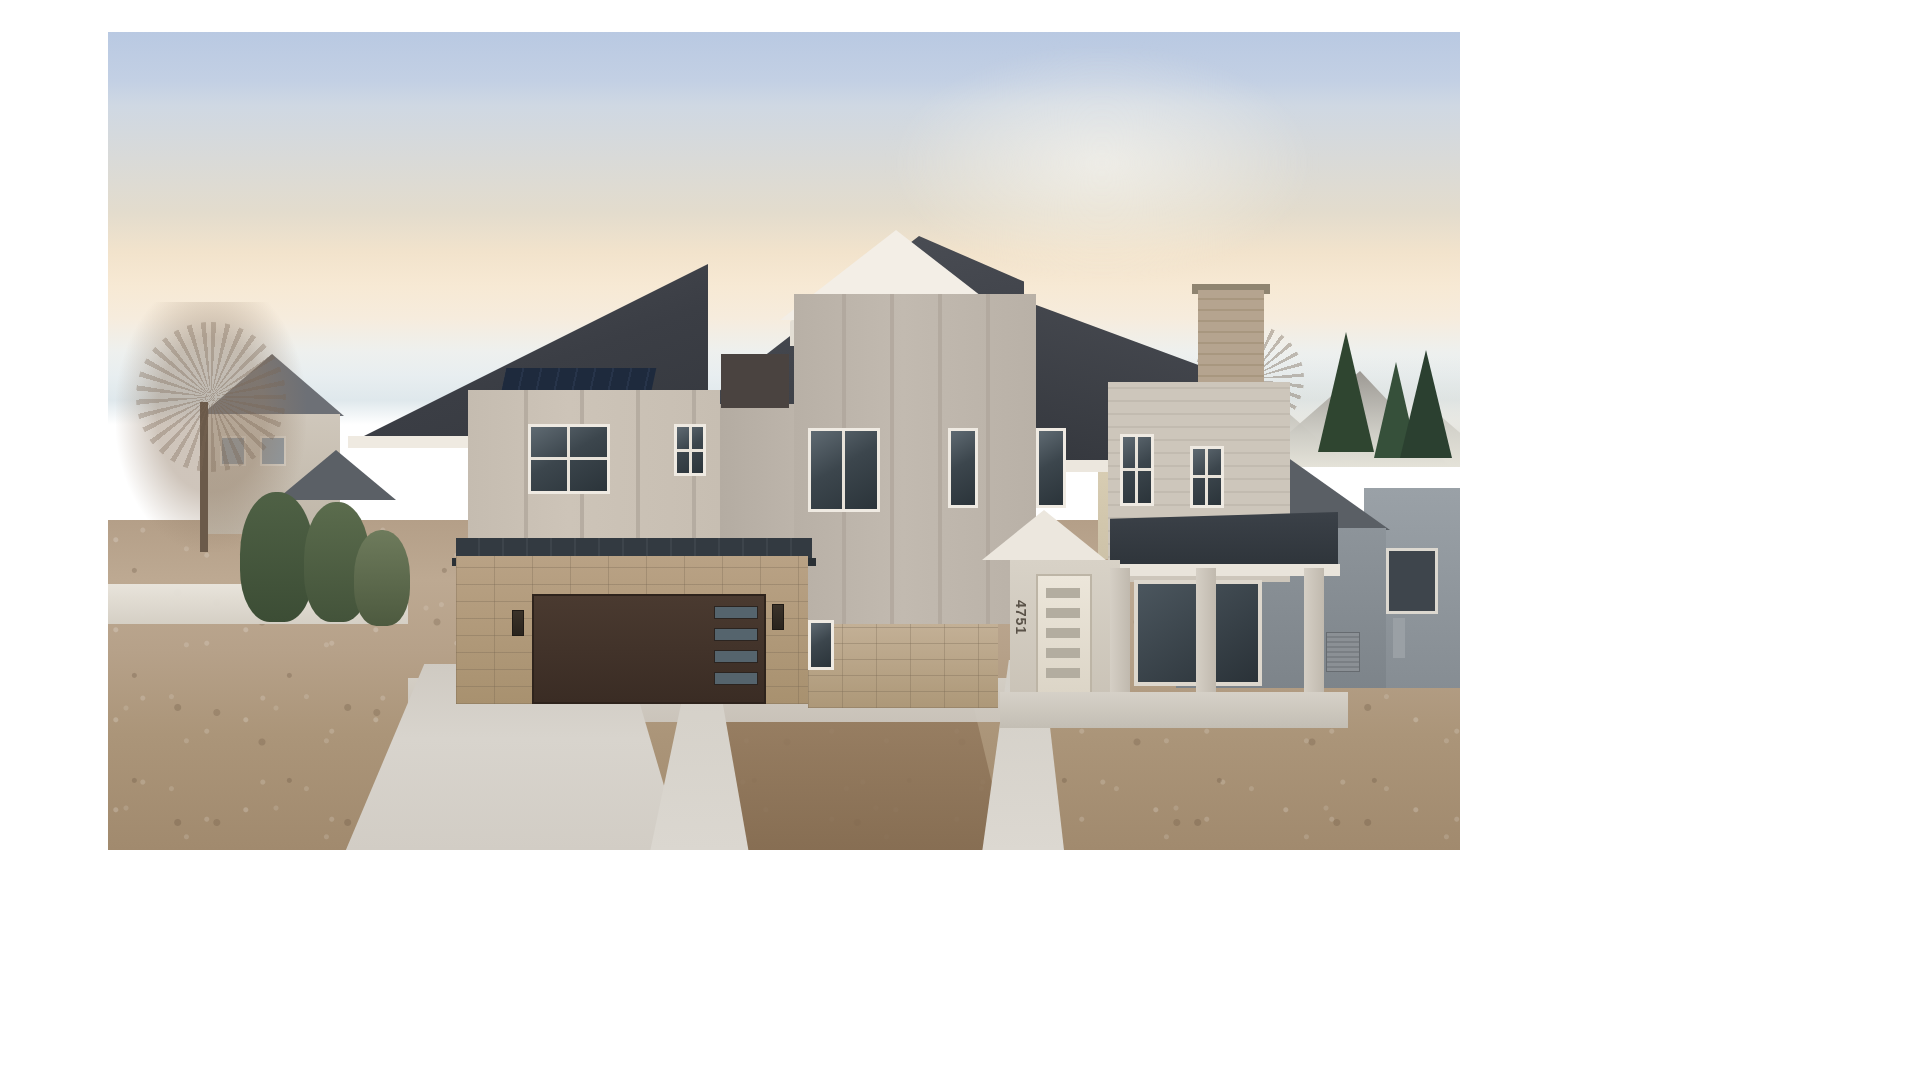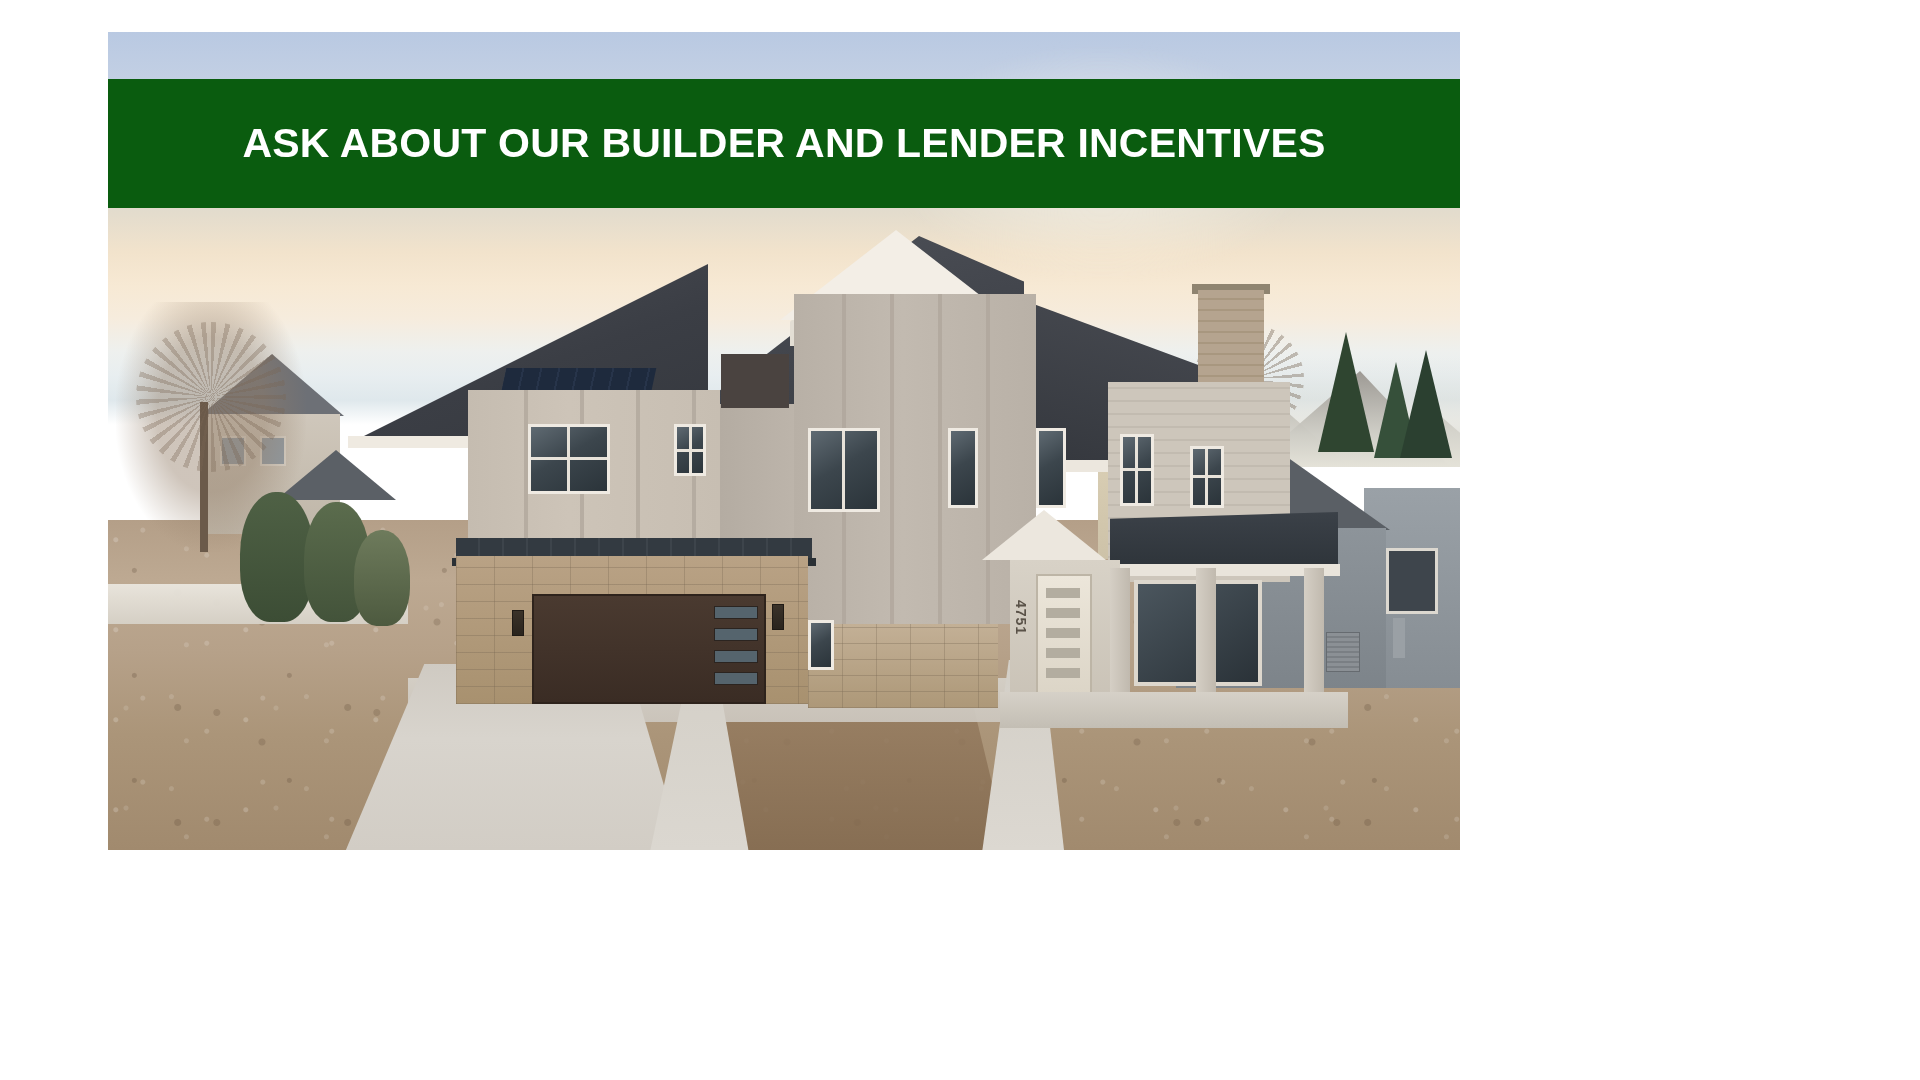--- a/index.html
+++ b/index.html
@@ -805,18 +805,15 @@
       <div class="porch-window"></div>
       <div class="porch-col" style="left:1002px;"></div>
       <div class="porch-col" style="left:1088px;"></div>
       <div class="porch-col" style="left:1196px;"></div>
       <div class="porch-slab"></div>
 
     </div>
 
     <div class="redaction"></div>
 
-    <div class="banner">
-      <div class="banner-text">ASK ABOUT OUR BUILDER AND LENDER INCENTIVES</div>
-    </div>
 
   </div>
 </div>
 
 </body></html>

